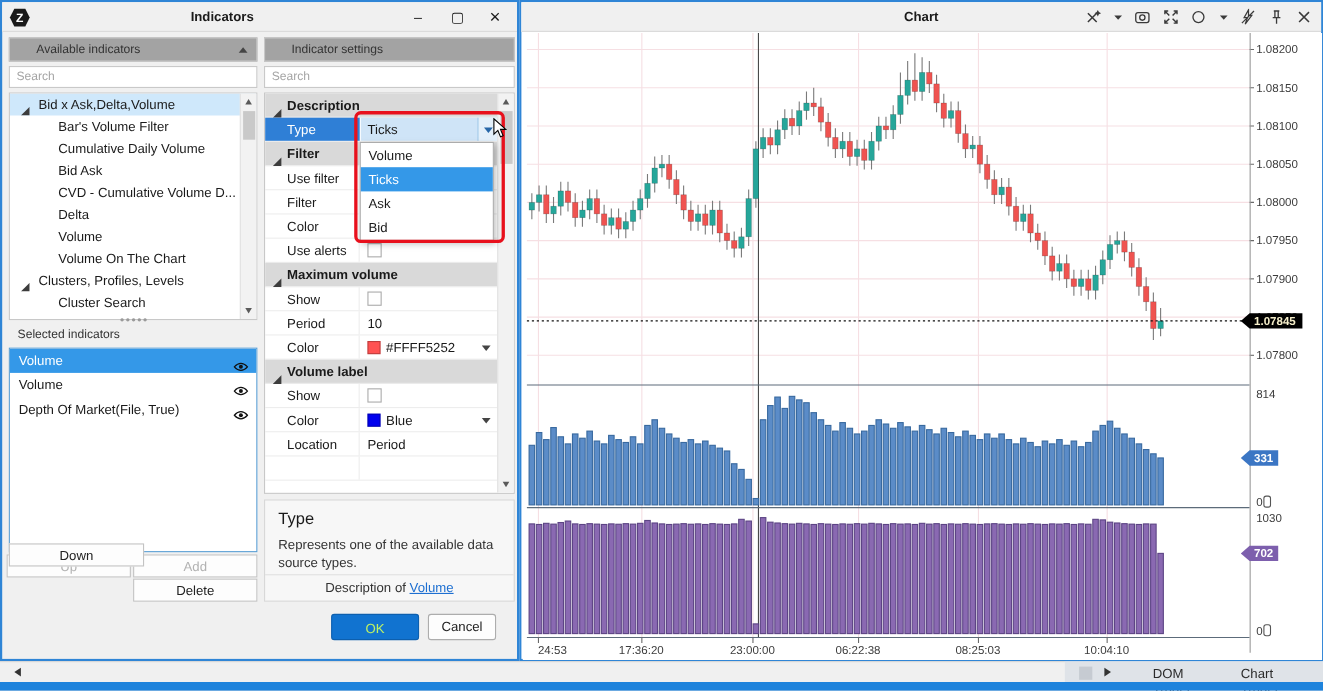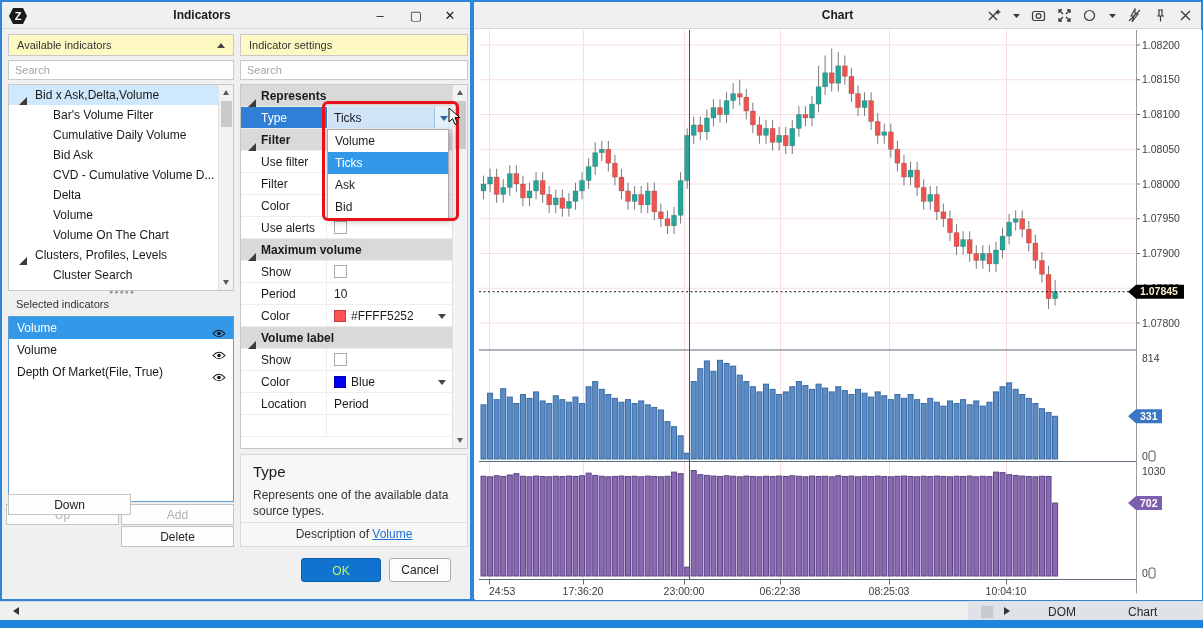--- a/index.html
+++ b/index.html
@@ -12,22 +12,22 @@
   .win { position:absolute; background:#f0f0f0; border:2px solid #2f85d6; }
   .dlg { left:0; top:0; width:472px; height:601px; }
   .chartwin { left:472px; top:0; width:731px; height:601px; background:#fff; }
   .titlebar { position:absolute; left:0; top:0; right:0; height:27px; background:#f0f0f0;
               border-bottom:1px solid #d9d9d9; }
   .title-text { position:absolute; top:6px; font-size:12px; font-weight:bold; color:#1a1a1a; }
   .win-btn { position:absolute; top:4px; width:28px; height:20px; text-align:center;
              font-size:13px; color:#1a1a1a; line-height:20px; cursor:default; }
 
   
-  .panel-header { position:absolute; background:#fef9c3; border:1px solid #c8c8c8;
-                  font-size:11px; color:#333; line-height:20px; padding-left:8px; }
+  .panel-header { position:absolute; background:#a3a3a3; border:1px solid #c8c8c8;
+                  font-size:11px; color:#333; line-height:20px; padding-left:24px; }
   .caret-up { position:absolute; right:8px; top:8px; width:0; height:0;
               border-left:4px solid transparent; border-right:4px solid transparent;
               border-bottom:5px solid #444; }
   .search { position:absolute; border:1px solid #c9c9c9; background:#fff; font-size:11px;
             padding:0 6px; color:#333; font-family:"Liberation Sans",sans-serif; }
   .search::placeholder { color:#a5a5a5; }
   .tree { position:absolute; left:6px; top:82px; width:226px; height:207px; background:#fff;
           border:1px solid #c8c8c8; overflow:hidden; font-size:12px; color:#1a1a1a; }
   .tree-row { position:relative; height:20px; line-height:20px; white-space:nowrap; }
   .tree-row.sel { background:#cfe8fb; }
@@ -216,21 +216,21 @@
     <div class="panel-header" style="left:238px;top:32px;width:228px;height:22px;">
       <span>Indicator settings</span>
     </div>
     <input class="search" style="left: 238px; top: 58px; width: 228px; height: 20px;" placeholder="Search">
     <div class="prop-grid">
       <div class="pg-inner" id="propGrid">
           <div class="pg-row pg-group">
             <span class="pg-exp"><svg width="8" height="8">
                 <polygon points="8,0 8,8 0,8" fill="#3c3c3c"></polygon>
               </svg></span>
-            <span class="pg-glabel">Represents</span>
+            <span class="pg-glabel">Description</span>
           </div>
           <div class="pg-row selrow">
             <div class="pg-label">Type</div>
             <div class="pg-value">Ticks<span class="combo-btn"></span></div>
           </div>
           <div class="pg-row pg-group">
             <span class="pg-exp"><svg width="8" height="8">
                 <polygon points="8,0 8,8 0,8" fill="#3c3c3c"></polygon>
               </svg></span>
             <span class="pg-glabel">Filter</span>

